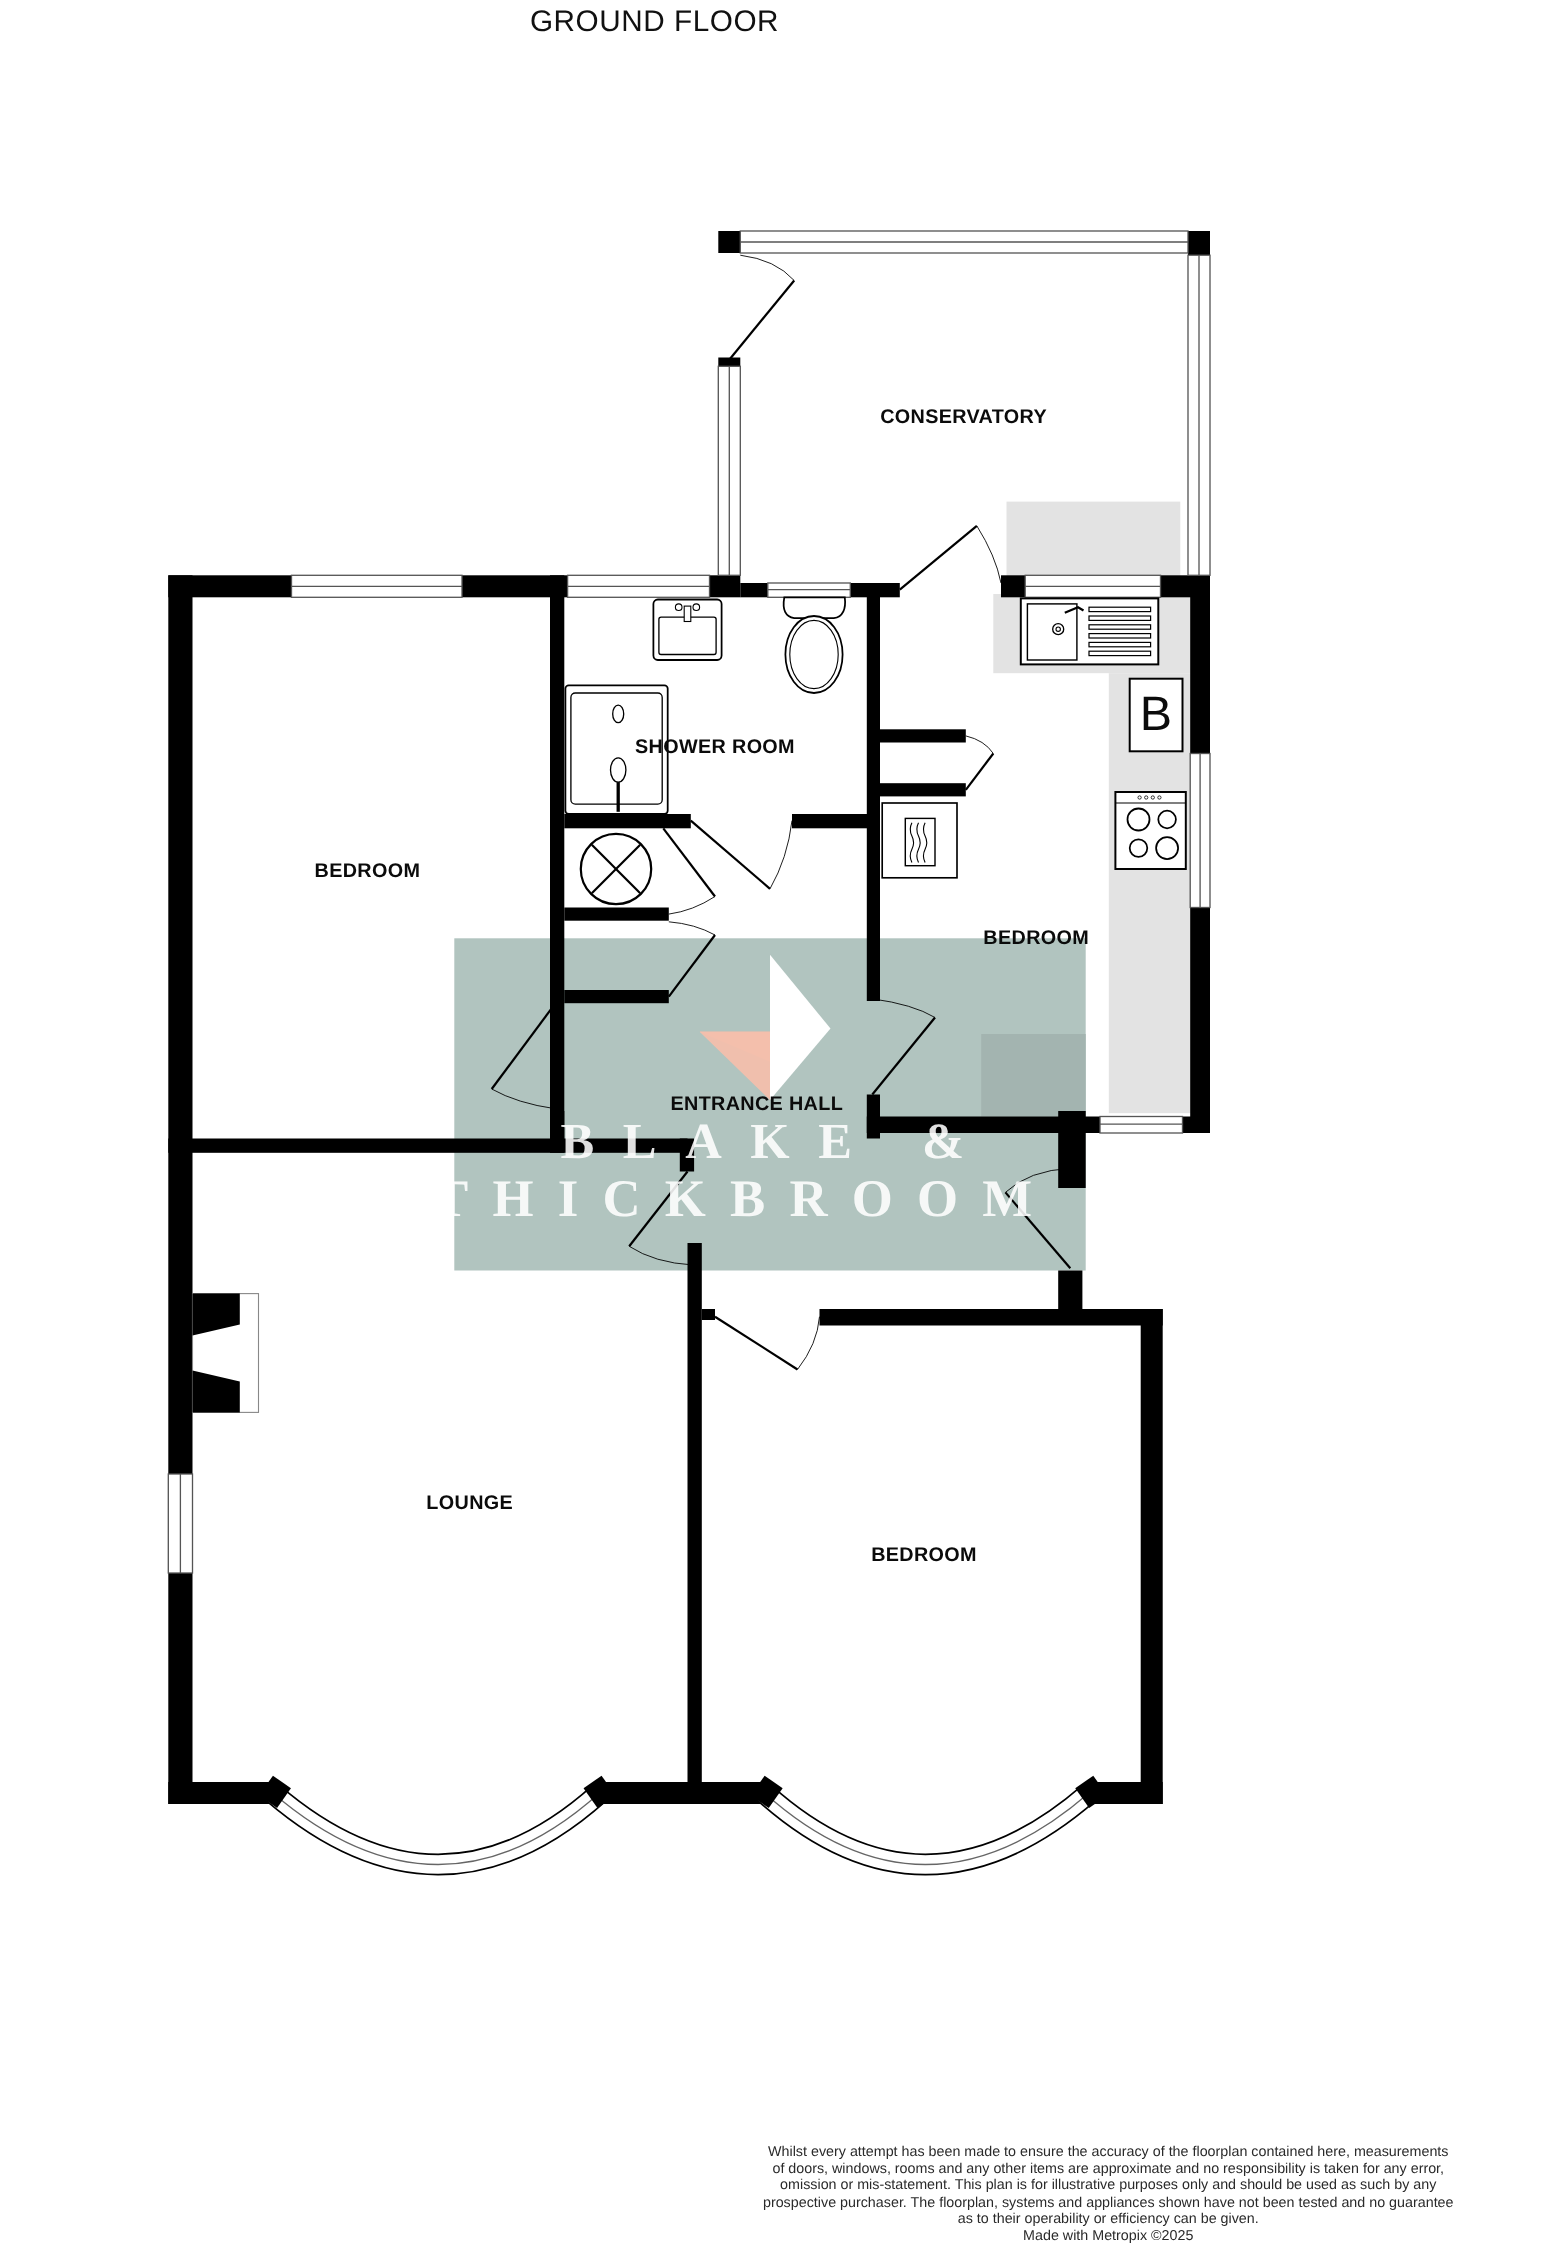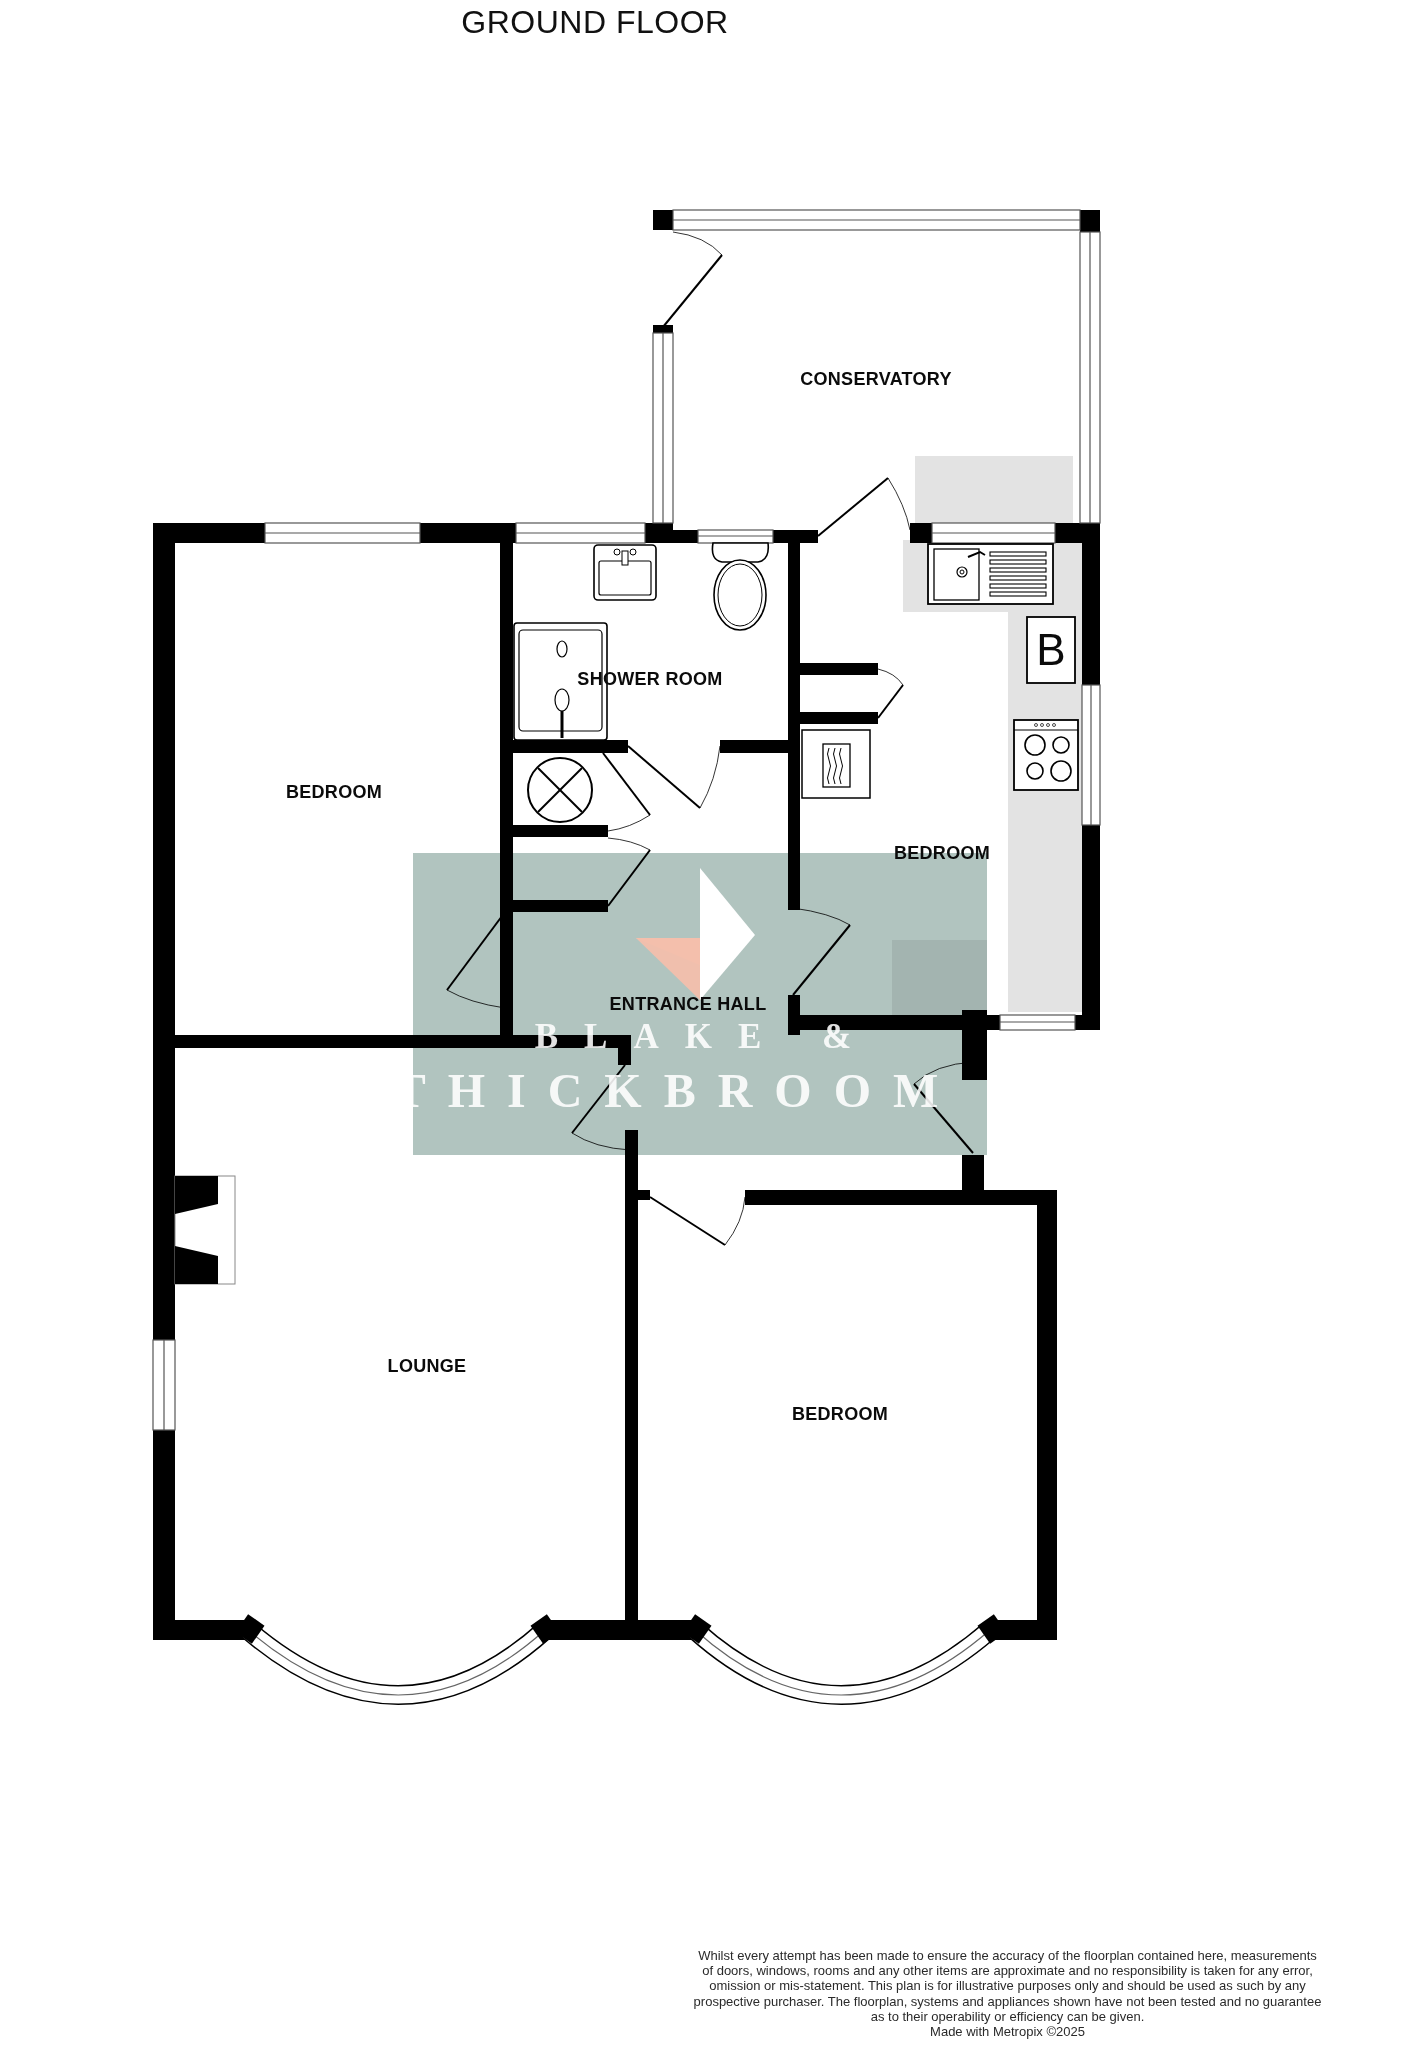--- a/index.html
+++ b/index.html
@@ -1,17 +1,17 @@
 <!DOCTYPE html>
 <html><head>
 <meta charset="utf-8">
 <style>
   html, body { margin:0; padding:0; background:#ffffff; }
   body { width:1416px; height:2048px; position:relative; overflow:hidden; font-family:"Liberation Sans", sans-serif; }
-  .title { position:absolute; left:0; width:1190px; top:4px; text-align:center; font-size:32px; color:#111; letter-spacing:0.5px; }
+  .title { position:absolute; left:0; width:1190px; top:4px; text-align:center; font-size:27px; color:#111; letter-spacing:0.5px; }
   svg.plan { position:absolute; left:0; top:0; }
   .room-label { position:absolute; font-weight:bold; font-size:18px; color:#0b0b0b; white-space:nowrap; transform:translate(-50%,-50%); letter-spacing:0.3px; }
   .watermark-line { position:absolute; font-family:"Liberation Serif", "DejaVu Serif", serif; font-weight:bold; color:rgba(255,255,255,0.88); white-space:nowrap; transform:translate(-50%,-50%); }
   .disclaimer { position:absolute; left:655px; top:1948px; width:705px; text-align:center; font-size:13px; line-height:15.2px; color:#2a2a2a; }
   .disclaimer div { white-space:nowrap; }
 </style>
 </head>
 <body>
 
 <div class="title">GROUND FLOOR</div>
@@ -249,21 +249,21 @@
 <div class="room-label" style="left:1051px; top:650px; font-weight:normal; font-size:44px;">B</div>
 
 <div class="room-label" style="left:876px; top:379px;">CONSERVATORY</div>
 <div class="room-label" style="left:650px; top:649px;margin-top:30px;">SHOWER ROOM</div>
 <div class="room-label" style="left:334px; top:792px;">BEDROOM</div>
 <div class="room-label" style="left:942px; top:853px;">BEDROOM</div>
 <div class="room-label" style="left:688px; top:960px;margin-top:44px;">ENTRANCE HALL</div>
 <div class="room-label" style="left:427px; top:1366px;">LOUNGE</div>
 <div class="room-label" style="left:840px; top:1414px;">BEDROOM</div>
 
-<div class="watermark-line" style="left:706px; top:1037px; font-size:35px; letter-spacing:26px;">BLAKE &amp;</div>
+<div class="watermark-line" style="left:706px; top:1037px; font-size:46px; letter-spacing:26px;">BLAKE &amp;</div>
 <div class="watermark-line" style="left:677px; top:1090px; font-size:48px; letter-spacing:22px;">THICKBROOM</div>
 
 <div class="disclaimer">
   <div>Whilst every attempt has been made to ensure the accuracy of the floorplan contained here, measurements</div>
   <div>of doors, windows, rooms and any other items are approximate and no responsibility is taken for any error,</div>
   <div>omission or mis-statement. This plan is for illustrative purposes only and should be used as such by any</div>
   <div>prospective purchaser. The floorplan, systems and appliances shown have not been tested and no guarantee</div>
   <div>as to their operability or efficiency can be given.</div>
   <div>Made with Metropix ©2025</div>
 </div>

